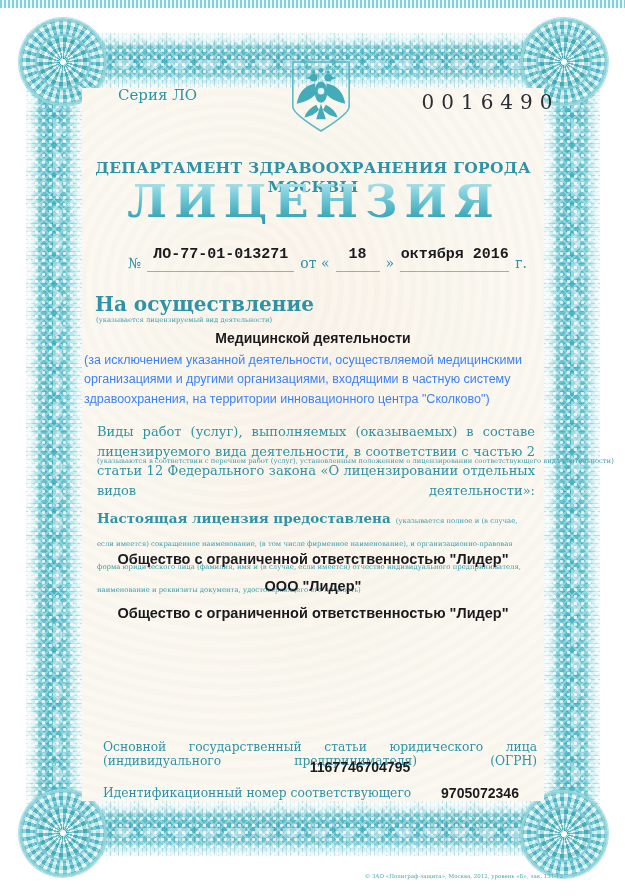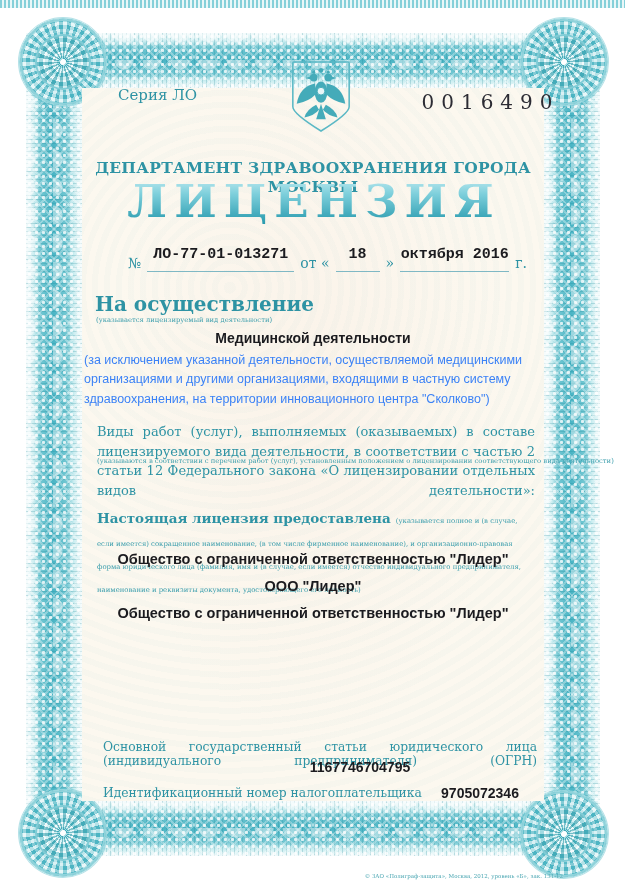--- a/index.html
+++ b/index.html
@@ -203,18 +203,18 @@
     <span class="g-note">(указывается полное и (в случае, если имеется) сокращенное наименование, (в том числе фирменное наименование), и организационно-правовая форма юридического лица (фамилия, имя и (в случае, если имеется) отчество индивидуального предпринимателя, наименование и реквизиты документа, удостоверяющего его личность)</span>
   </div>
   <div class="abs grantee-lines">
     <div class="org value">Общество с ограниченной ответственностью "Лидер"</div>
     <div class="org value">ООО "Лидер"</div>
     <div class="org value">Общество с ограниченной ответственностью "Лидер"</div>
   </div>
 
   <div class="abs ogrn-label form-serif">Основной государственный статьи юридического лица (индивидуального предпринимателя) (ОГРН)</div>
   <div class="abs ogrn-value value">1167746704795</div>
-  <div class="abs inn-label form-serif">Идентификационный номер налогоплательщика</div>
+  <div class="abs inn-label form-serif">Идентификационный номер соответствующего</div>
   <div class="abs inn-value value">9705072346</div>
 
   <div class="abs imprint">© ЗАО «Полиграф-защита», Москва, 2012, уровень «Б», зак. 131-12</div>
 
 </div>
 
 </body></html>

